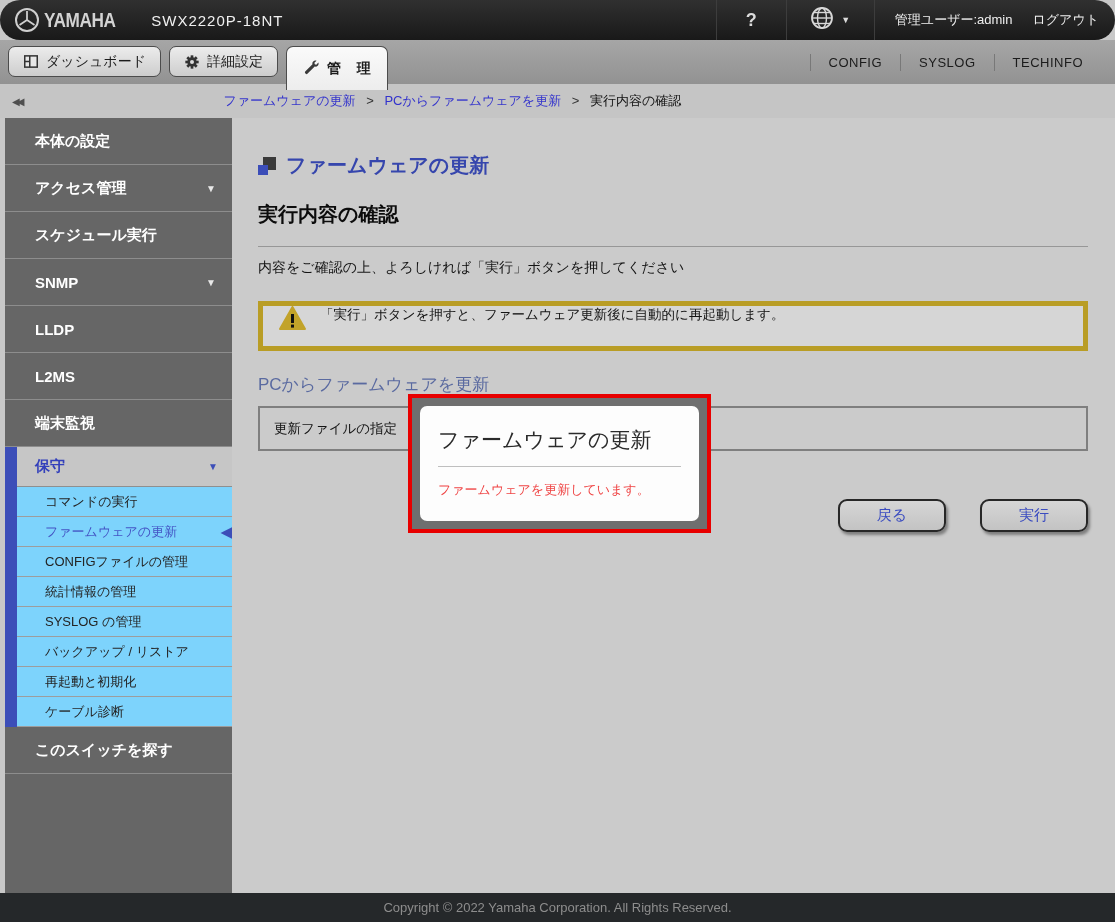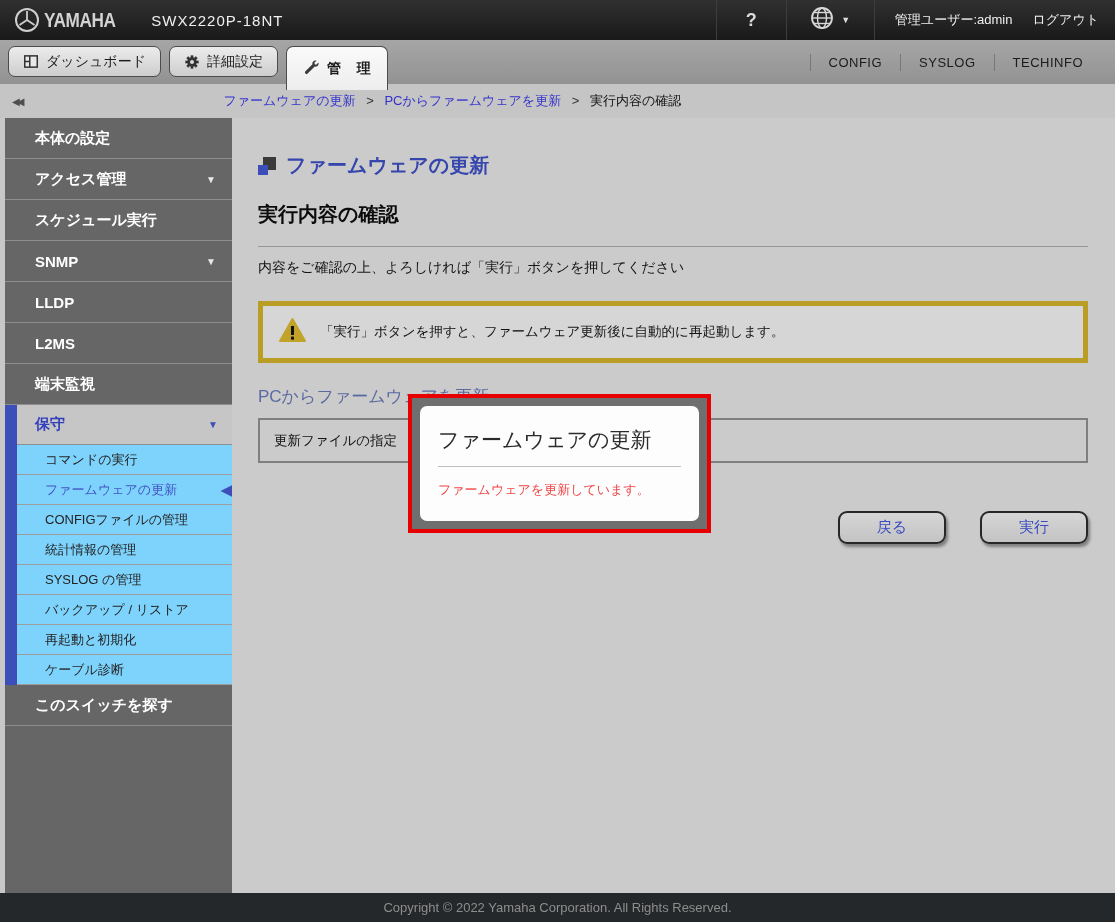--- a/index.html
+++ b/index.html
@@ -1,21 +1,21 @@
 <!DOCTYPE html>
 <html><head>
 <meta charset="utf-8">
 <style>
   * { margin:0; padding:0; box-sizing:border-box; }
   html,body { background:#9a9a9a; }
   body { font-family:"Liberation Sans","DejaVu Sans",sans-serif; }
   .screen { position:relative; width:1115px; height:922px; background:#c8c8c8; overflow:hidden; margin:0 auto; }
 
   
-  .topbar { height:40px; background:linear-gradient(#303030,#191919); display:flex; align-items:center; color:#e6e6e6; }
+  .topbar { height:40px; background:linear-gradient(#303030,#191919); display:flex; align-items:center; color:#e6e6e6;border-radius:20px; }
   .brand { display:flex; align-items:center; margin-left:14px; gap:4px; }
   .brand svg { display:block; }
   .brand-word { font-size:21px; font-weight:bold; letter-spacing:-0.5px; color:#d2d2d2; transform:scaleX(0.82); transform-origin:left center; }
   .model { color:#f0f0f0; font-size:15px; margin-left:20px; letter-spacing:1px; white-space:nowrap; }
   .top-right { margin-left:auto; display:flex; align-items:stretch; height:100%; }
   .top-cell { display:flex; align-items:center; justify-content:center; border-left:1px solid #3d3d3d; padding:0 24px; cursor:pointer; }
   .help-btn { font-size:18px; font-weight:bold; color:#dcdcdc; width:70px; padding:0; }
   .lang-btn { gap:7px; width:88px; padding:0; }
   .caret { font-size:9px; color:#dcdcdc; }
   .user-cell { border-left:1px solid #3d3d3d; display:flex; align-items:center; gap:20px; padding:0 16px 0 20px; }
@@ -38,41 +38,41 @@
   .crumb-link { color:#3333cc; text-decoration:none; cursor:pointer; }
   .crumb-sep { color:#333; margin:0 7px; }
   .crumb-cur { color:#111; }
 
   
   .layout { display:flex; height:819px; background:#c8c8c8; }
 
   
   .sidebar { width:232px; padding-left:5px; display:flex; flex-direction:column; }
   .side-inner { background:#666666; flex:1; display:flex; flex-direction:column; }
-  .nav-item { height:41px; display:flex; align-items:center; padding:0 16px 0 30px; border-bottom:1px solid #8d8d8d; color:#fff; font-size:15px; font-weight:bold; cursor:pointer; white-space:nowrap; }
+  .nav-item { height:47px; display:flex; align-items:center; padding:0 16px 0 30px; border-bottom:1px solid #8d8d8d; color:#fff; font-size:15px; font-weight:bold; cursor:pointer; white-space:nowrap; }
   .nav-item .arrow { margin-left:auto; font-size:10px; color:#e8e8e8; }
   .maint { border-left:12px solid #3c4eb8; }
   .maint-head { height:40px; display:flex; align-items:center; padding:0 14px 0 18px; background:#c6c6c6; border-bottom:1px solid #8f8f8f; color:#3340bb; font-size:15px; font-weight:bold; cursor:pointer; }
   .maint-head .arrow { margin-left:auto; font-size:10px; color:#3c4eb8; }
   .sub-item { position:relative; height:30px; display:flex; align-items:center; padding:0 14px 0 28px; background:#7dd3fc; border-bottom:1px solid #9d9d9d; color:#242424; font-size:13px; cursor:pointer; white-space:nowrap; }
   .sub-item.selected { color:#4353c4; }
   .sel-arrow { position:absolute; right:0px; color:#3c4eb8; font-size:15px; line-height:1; }
   .side-fill { flex:1; background:#666666; }
 
   
   .content { position:relative; flex:1; background:#cbcbcb; padding:34px 27px 0 26px; }
   .page-title-row { display:flex; align-items:center; gap:10px; margin-bottom:22px; }
   .sq-icon { position:relative; width:18px; height:18px; }
   .sq-icon .sq1 { position:absolute; top:0; right:0; width:13px; height:13px; background:#3a3a3a; }
   .sq-icon .sq2 { position:absolute; bottom:0; left:0; width:10px; height:10px; background:#3b4db8; }
   .page-title { color:#3646ad; font-size:20px; font-weight:bold; }
   .h2 { color:#0c0c0c; font-size:20px; font-weight:bold; margin-bottom:18px; }
   .rule { border:none; border-top:1px solid #979797; margin:0 0 12px 0; }
   .instruction { font-size:14px; color:#141414; margin-bottom:24px; }
-  .warnbox { border:5px solid #b99d25; background:#d6d6d6; height:62px; display:flex; align-items:center; margin-bottom:22px; }
+  .warnbox { border:5px solid #b99d25; background:#d6d6d6; height:50px; display:flex; margin-bottom:22px; }
   .warn-icon { margin:0 14px 0 16px; }
   .warn-text { font-size:13.5px; color:#141414; }
   .subsection { color:#5a6aa0; font-size:17px; margin-bottom:10px; }
   .file-row { border:2px solid #7f7f7f; height:45px; display:flex; align-items:center; padding-left:14px; }
   .file-label { font-size:13.5px; color:#141414; }
   .btn-row { display:flex; justify-content:flex-end; gap:34px; margin-top:48px; }
   .btn { width:108px; height:33px; border:2px solid #272727; border-radius:9px; background:linear-gradient(#d6d6d6,#c3c3c3); box-shadow:2px 3px 3px rgba(0,0,0,0.38); color:#3b4cc0; font-size:15px; display:flex; align-items:center; justify-content:center; cursor:pointer; }
 
   
   .modal { position:absolute; left:176px; top:276px; width:303px; height:139px; border:4px solid #e80000; background:#6f6f6f; }

